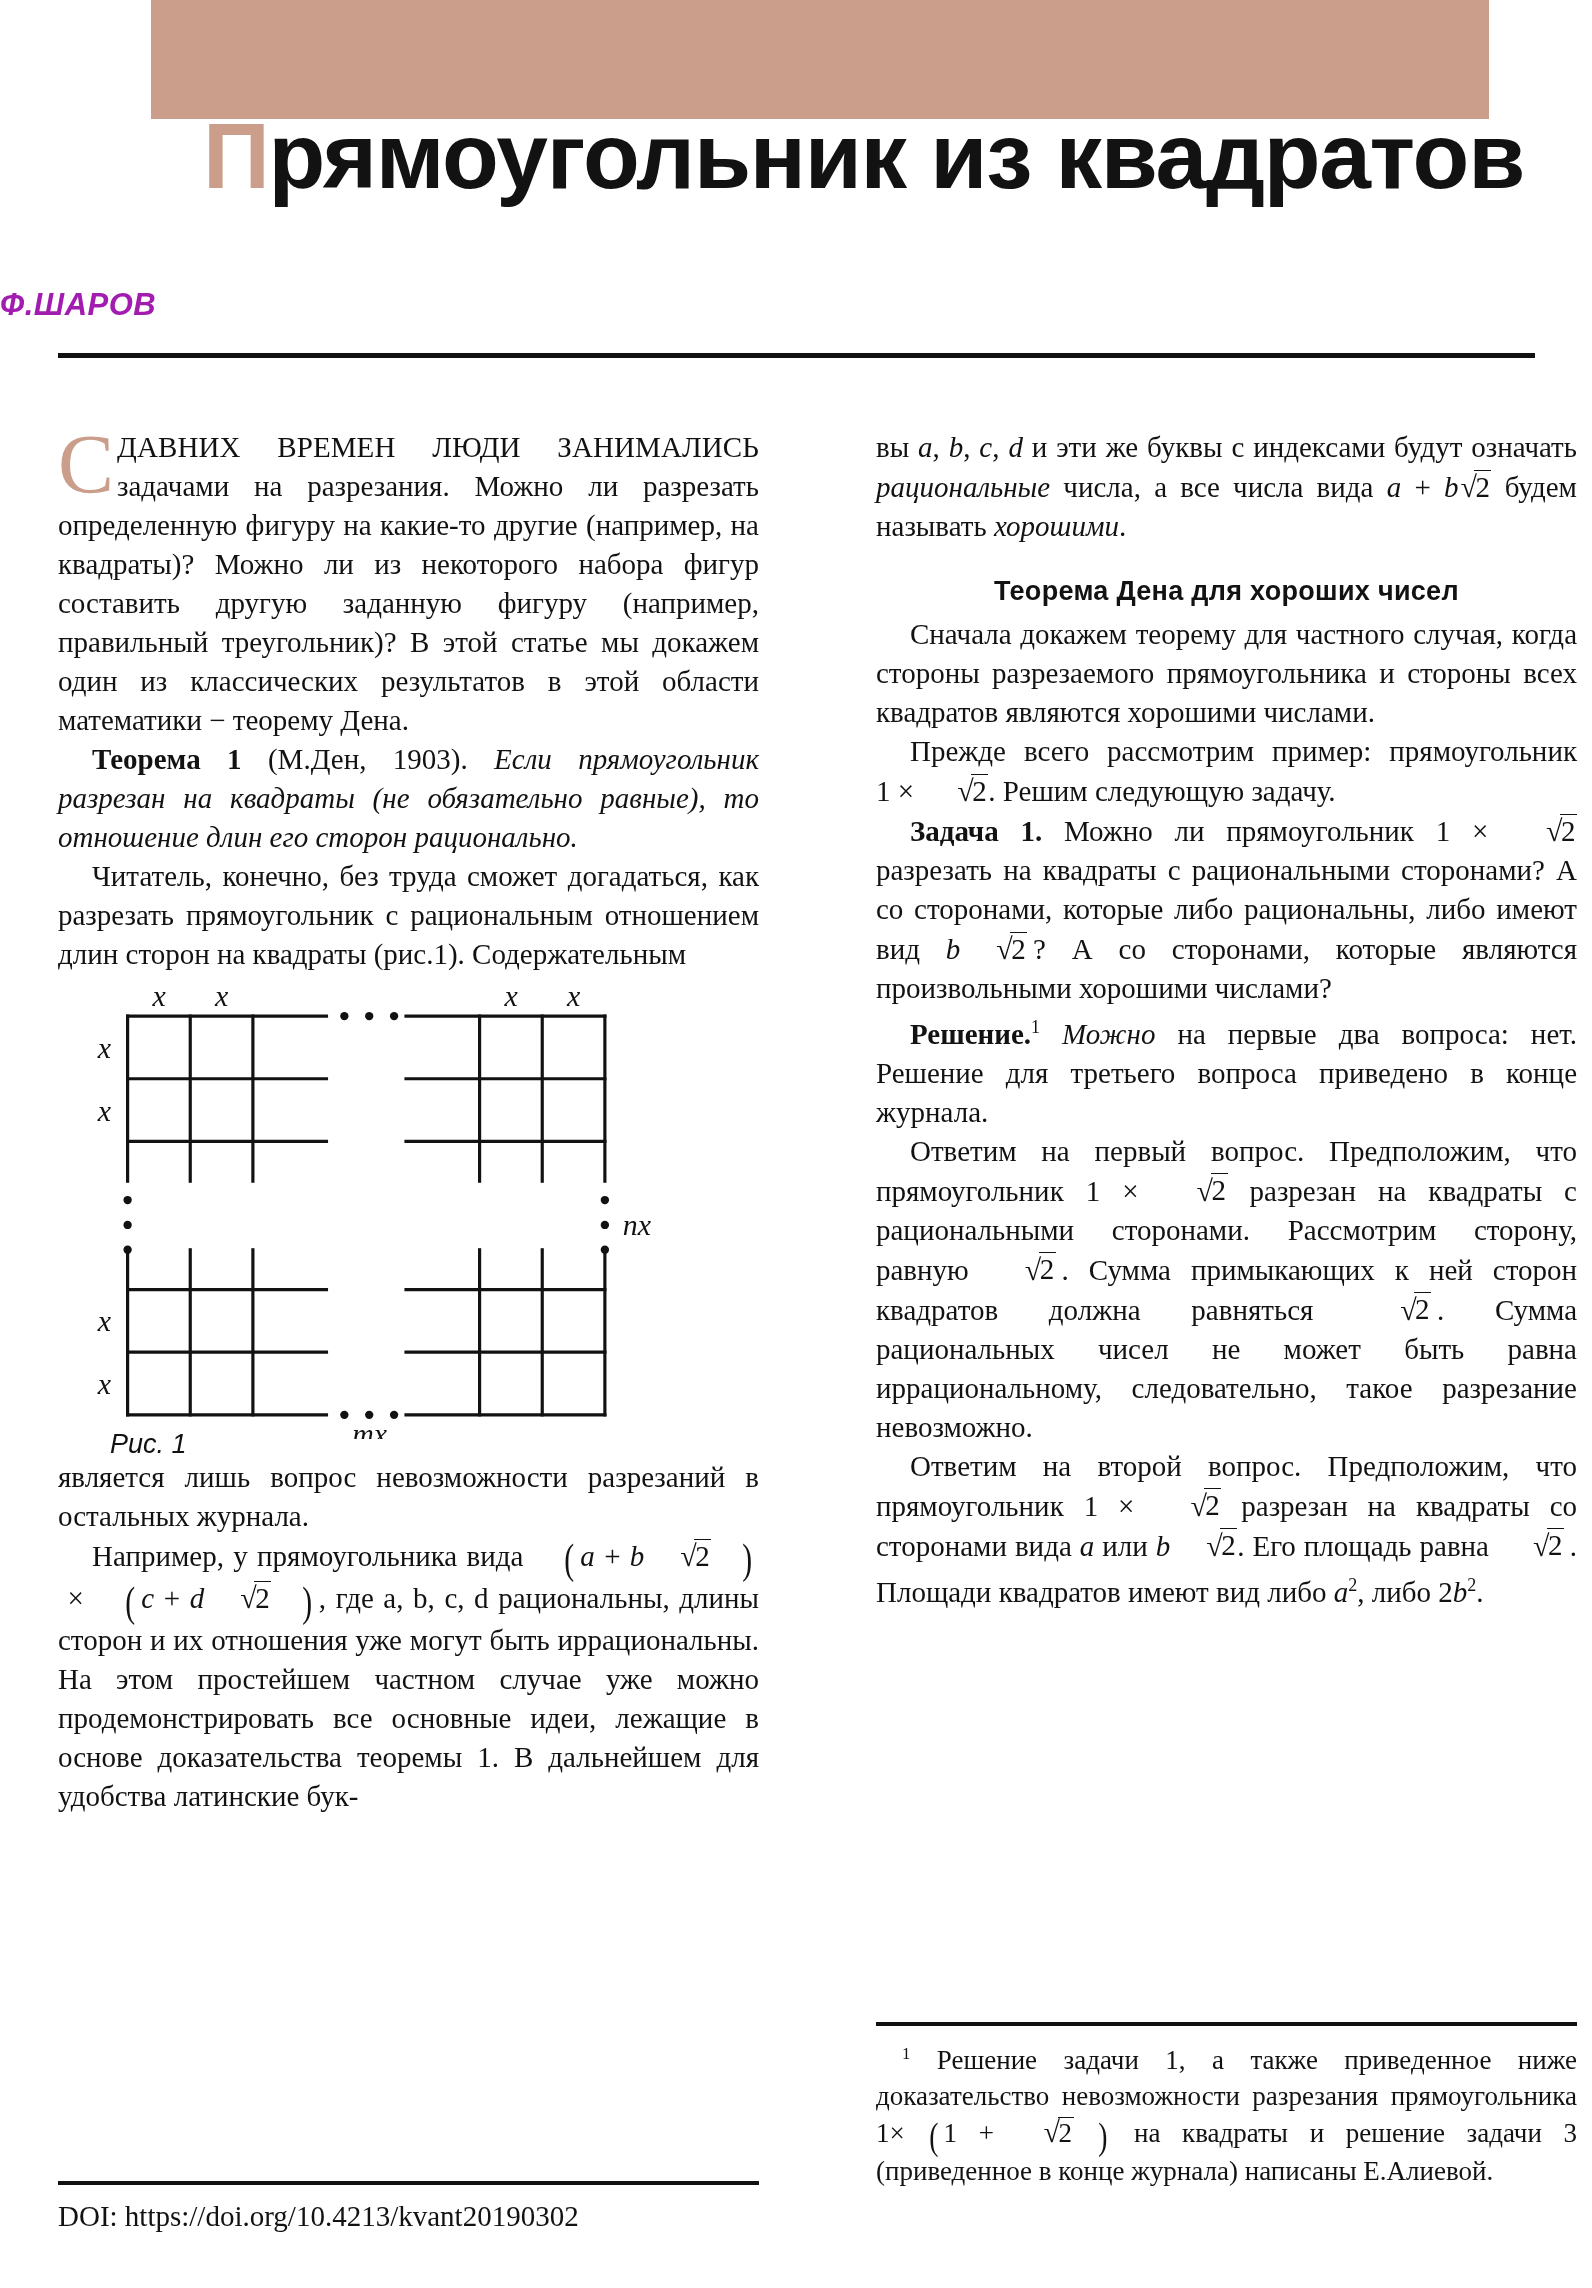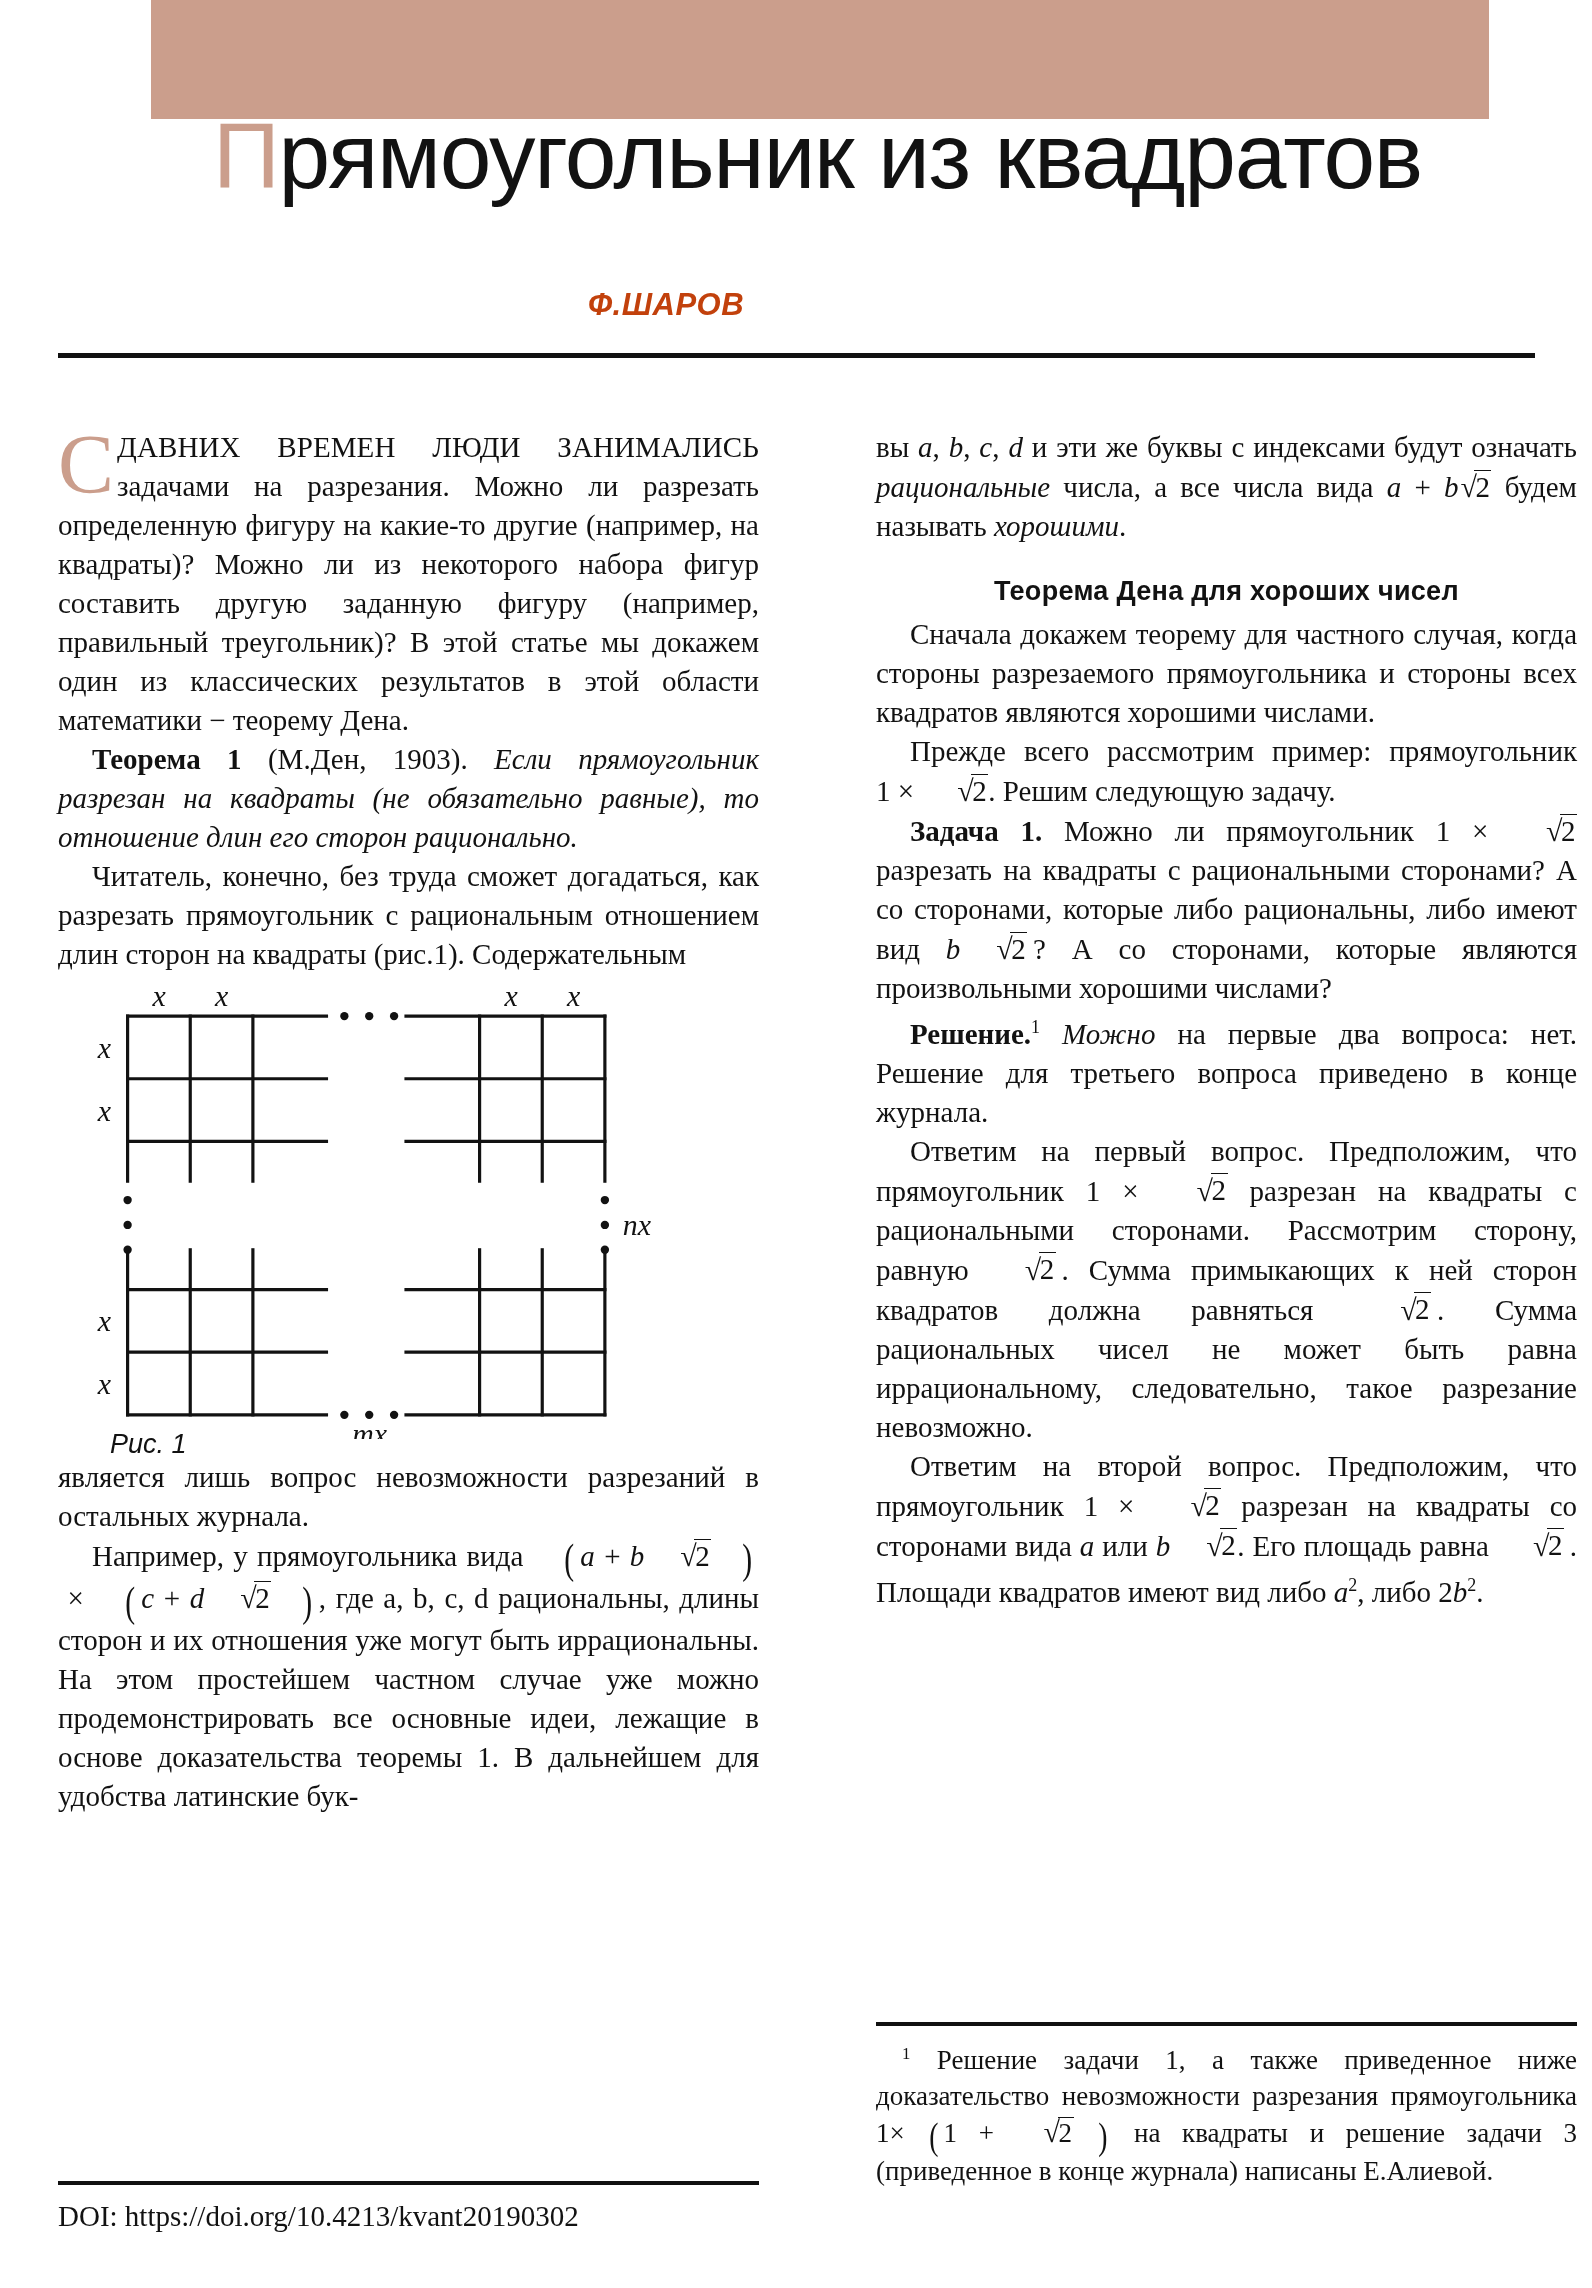--- a/index.html
+++ b/index.html
@@ -37,43 +37,43 @@
     left: 0;
     top: 119px;
     width: 1592px;
     height: 107px;
   }
   .title-text {
     position: absolute;
     left: 111px;
     top: -16px;
     width: 1413px;
-    text-align: center;
+    text-align: right;
     font-family: "Liberation Sans", "DejaVu Sans", sans-serif;
     font-size: 93px;
-    font-weight: 400;
+    font-weight: 700;
     letter-spacing: -1.3px;
     white-space: nowrap;
     color: #121212;
   }
   .title-text .dropcap-title {
     color: #cb9e8c;
   }
   .author-line {
     position: absolute;
     left: 0;
     top: 287px;
     width: 1332px;
-    text-align: center;
+    text-align: left;
     font-family: "Liberation Sans", "DejaVu Sans", sans-serif;
     font-size: 31px;
     font-weight: bold;
     font-style: italic;
     letter-spacing: 0.5px;
-    color: #c2410c;
+    color: #a21caf;
   }
   .masthead-rule {
     position: absolute;
     left: 58px;
     top: 353px;
     width: 1477px;
     height: 5px;
     background: #111111;
   }
 

